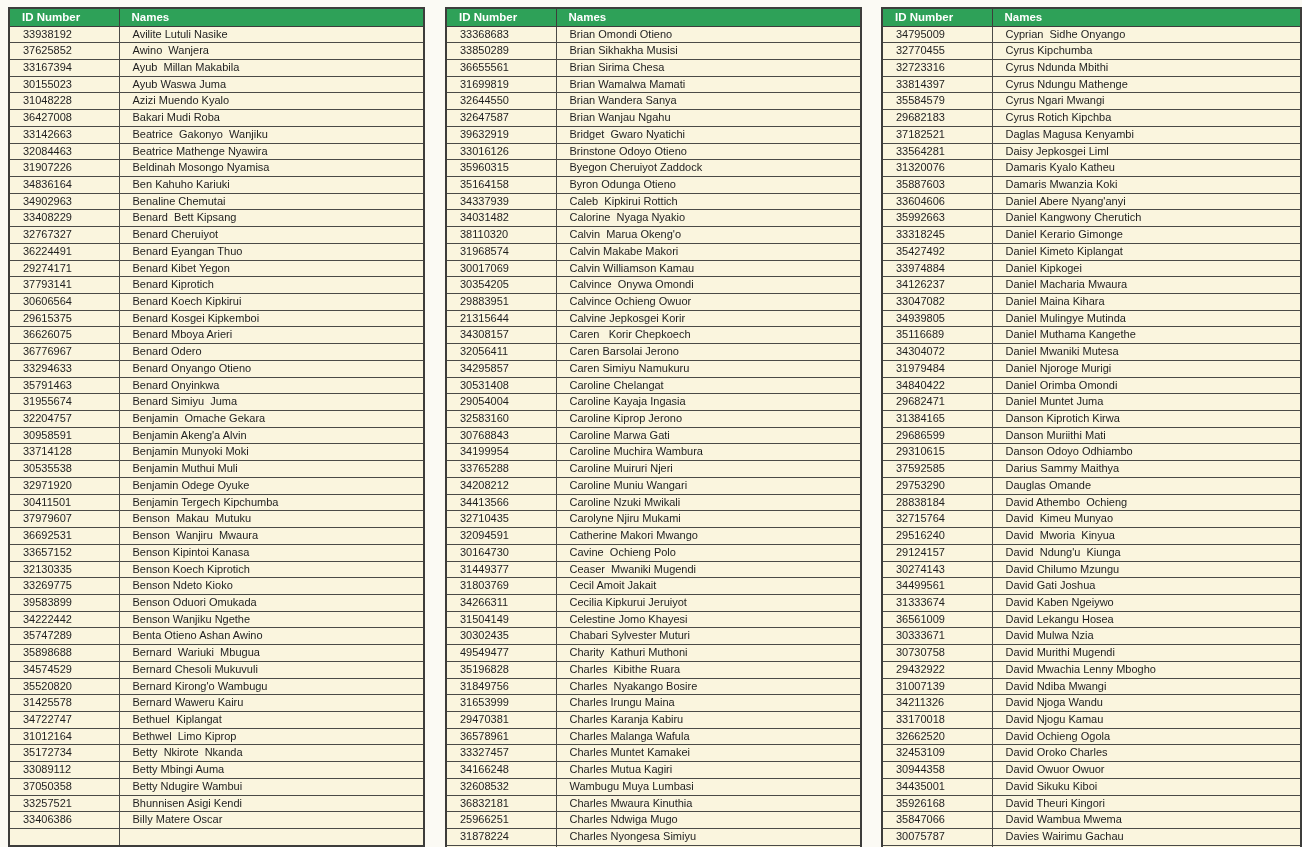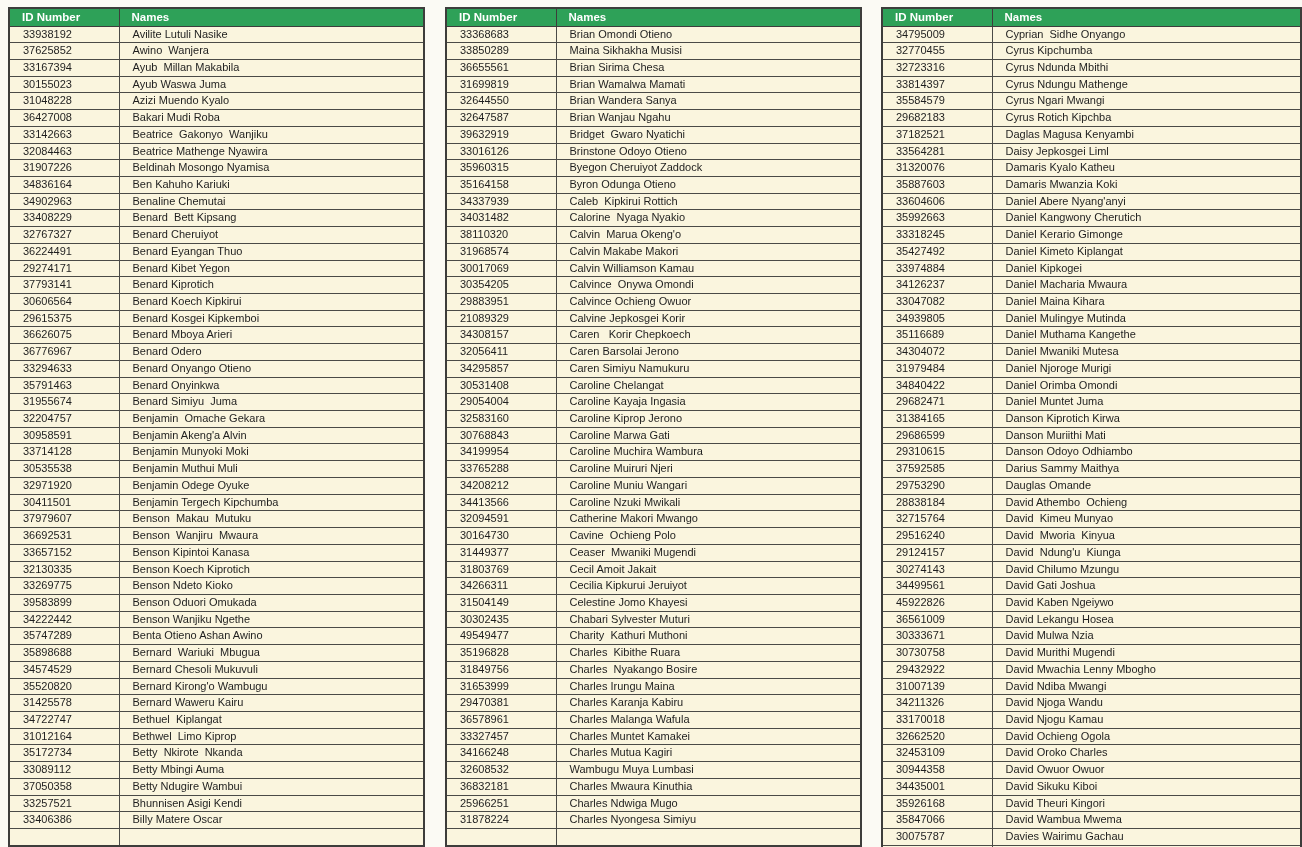--- a/index.html
+++ b/index.html
@@ -278,21 +278,21 @@
         <th>Names</th>
       </tr>
     </thead>
     <tbody>
         <tr>
           <td>33368683</td>
           <td>Brian Omondi Otieno</td>
         </tr>
         <tr>
           <td>33850289</td>
-          <td>Maina Sikhakha Musisi</td>
+          <td>Brian Sikhakha Musisi</td>
         </tr>
         <tr>
           <td>36655561</td>
           <td>Brian Sirima Chesa</td>
         </tr>
         <tr>
           <td>31699819</td>
           <td>Brian Wamalwa Mamati</td>
         </tr>
         <tr>
@@ -341,21 +341,21 @@
         </tr>
         <tr>
           <td>30354205</td>
           <td>Calvince  Onywa Omondi</td>
         </tr>
         <tr>
           <td>29883951</td>
           <td>Calvince Ochieng Owuor</td>
         </tr>
         <tr>
-          <td>21089329</td>
+          <td>21315644</td>
           <td>Calvine Jepkosgei Korir</td>
         </tr>
         <tr>
           <td>34308157</td>
           <td>Caren   Korir Chepkoech</td>
         </tr>
         <tr>
           <td>32056411</td>
           <td>Caren Barsolai Jerono</td>
         </tr>
@@ -387,20 +387,24 @@
           <td>33765288</td>
           <td>Caroline Muiruri Njeri</td>
         </tr>
         <tr>
           <td>34208212</td>
           <td>Caroline Muniu Wangari</td>
         </tr>
         <tr>
           <td>34413566</td>
           <td>Caroline Nzuki Mwikali</td>
+        </tr>
+        <tr>
+          <td>32710435</td>
+          <td>Carolyne Njiru Mukami</td>
         </tr>
         <tr>
           <td>32094591</td>
           <td>Catherine Makori Mwango</td>
         </tr>
         <tr>
           <td>30164730</td>
           <td>Cavine  Ochieng Polo</td>
         </tr>
         <tr>
@@ -620,21 +624,21 @@
         </tr>
         <tr>
           <td>30274143</td>
           <td>David Chilumo Mzungu</td>
         </tr>
         <tr>
           <td>34499561</td>
           <td>David Gati Joshua</td>
         </tr>
         <tr>
-          <td>45922826</td>
+          <td>31333674</td>
           <td>David Kaben Ngeiywo</td>
         </tr>
         <tr>
           <td>36561009</td>
           <td>David Lekangu Hosea</td>
         </tr>
         <tr>
           <td>30333671</td>
           <td>David Mulwa Nzia</td>
         </tr>

